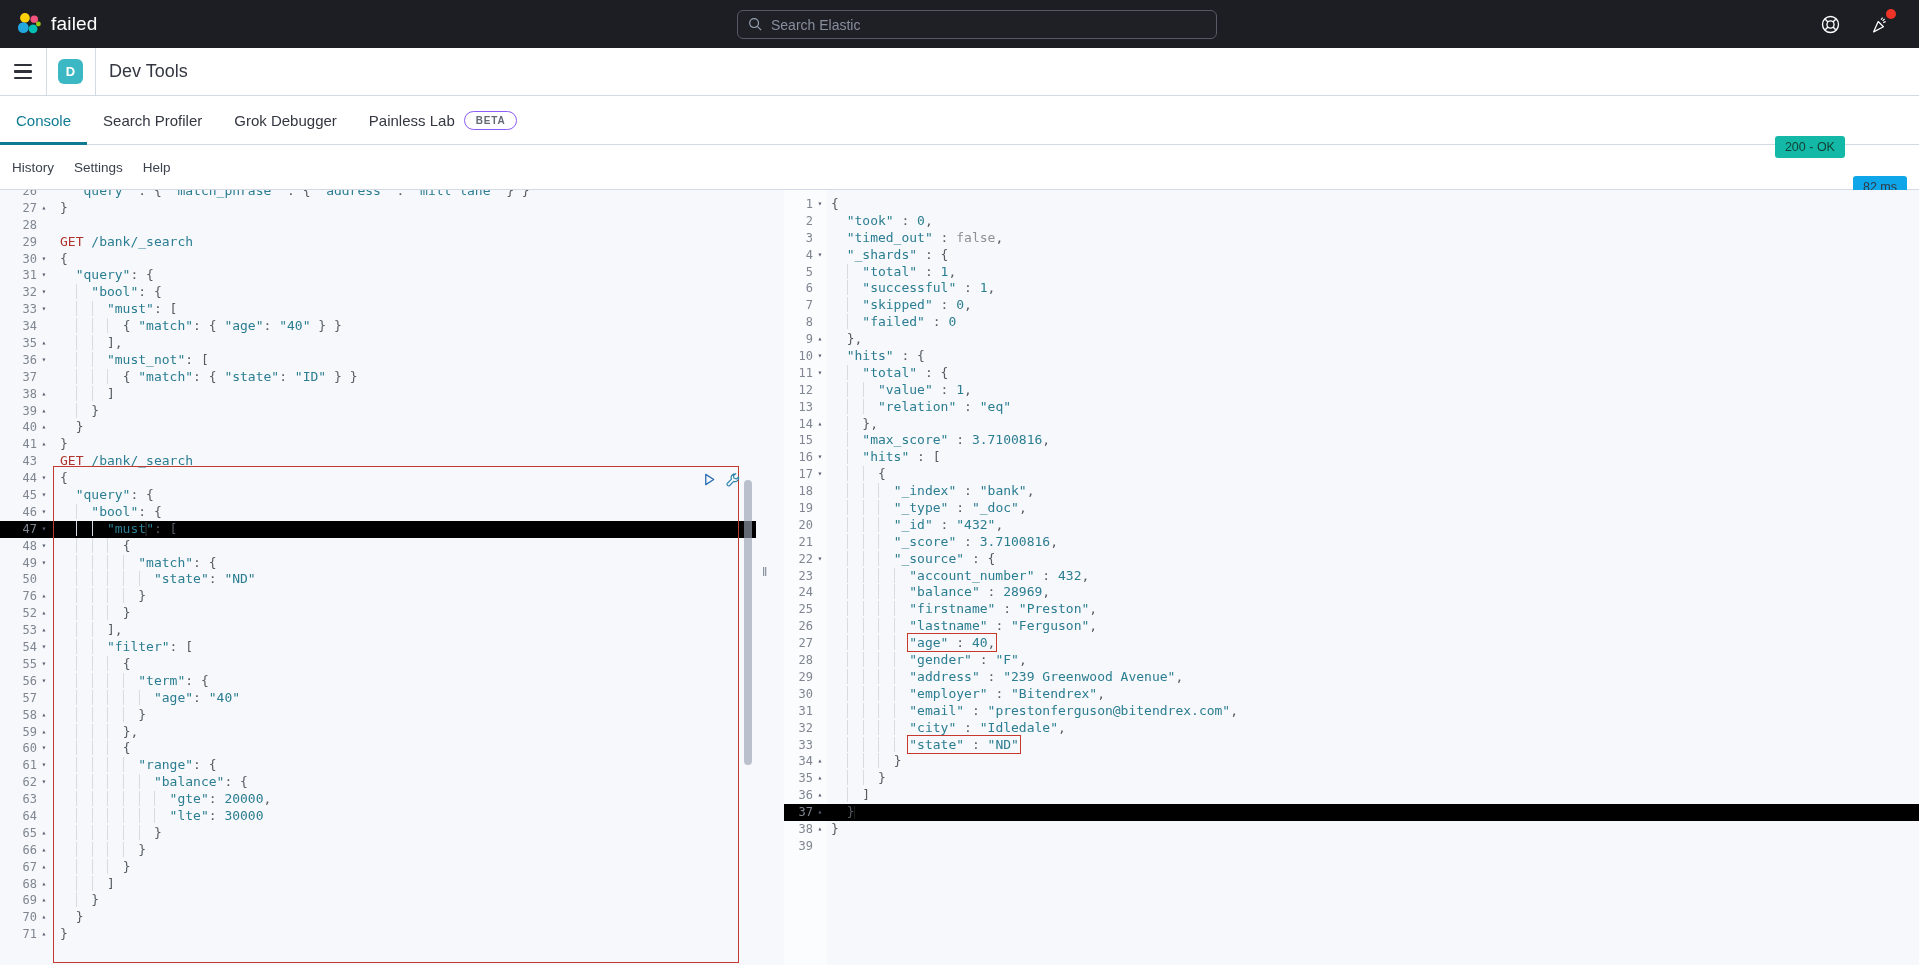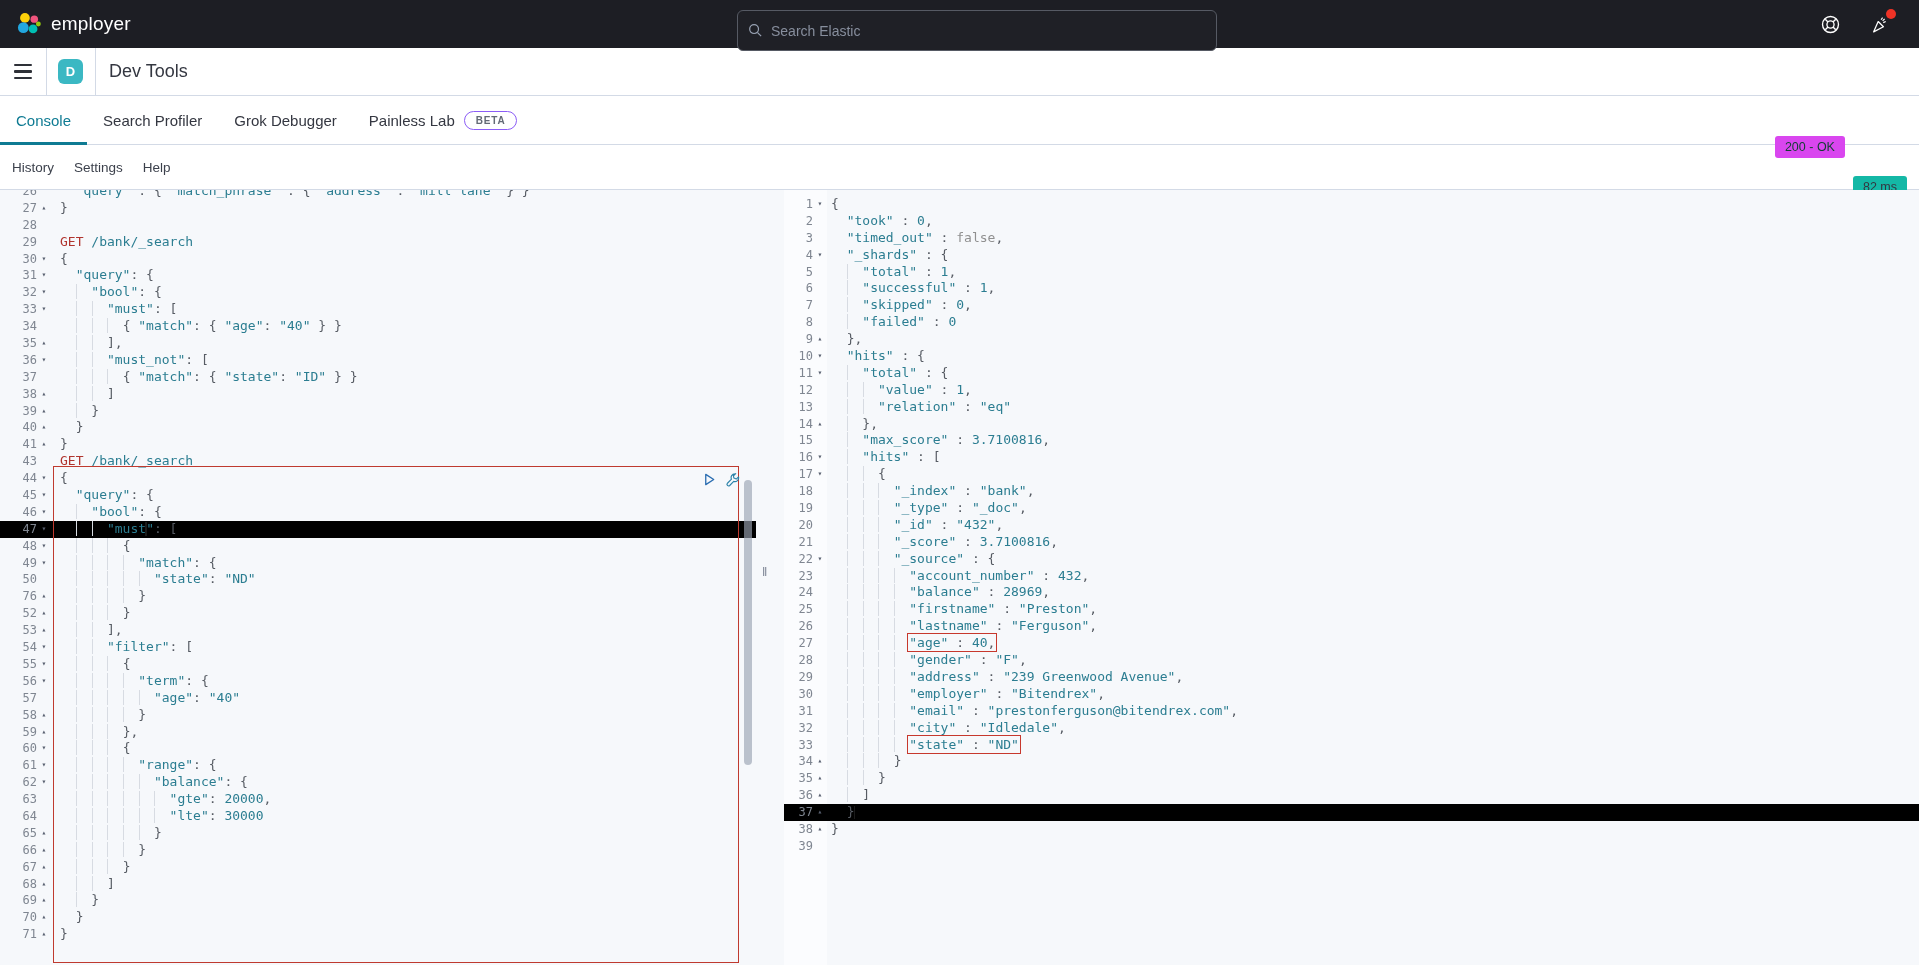--- a/index.html
+++ b/index.html
@@ -3,21 +3,21 @@
 <meta charset="utf-8">
 <style>
   *{margin:0;padding:0;box-sizing:border-box}
   html,body{width:1919px;height:965px;overflow:hidden;background:#fff;
     font-family:"Liberation Sans",sans-serif;}
 
   
   .topbar{height:48px;background:#1d1e24;display:flex;align-items:center;
     position:relative;padding:0 16px;}
   .brand{color:#fff;font-size:19px;margin-left:9px;letter-spacing:.2px;}
-  .searchbox{position:absolute;left:737px;top:10px;width:480px;height:41px;
+  .searchbox{position:absolute;left:737px;top:10px;width:480px;height:29px;
     border:1px solid #565a64;border-radius:6px;background:#1f2026;
     display:flex;align-items:center;padding:0 10px;gap:8px;}
   .searchbox input{flex:1;background:transparent;border:none;outline:none;
     color:#d4dae5;font-size:14px;font-family:"Liberation Sans",sans-serif;}
   .searchbox input::placeholder{color:#878e9d;}
   .top-icons{margin-left:auto;display:flex;align-items:center;gap:28px;padding-right:12px;}
   .icon-btn{position:relative;width:22px;height:22px;display:flex;
     align-items:center;justify-content:center;cursor:pointer;}
   .dot{position:absolute;top:-4px;right:-5px;width:10px;height:10px;border-radius:50%;background:#ef3326;}
 
@@ -41,22 +41,22 @@
   .tab.active::after{content:"";position:absolute;left:0;right:0;bottom:-1px;height:3px;background:#0f7b93;}
   .beta{border:1px solid #8b5cf6;border-radius:12px;padding:3px 11px;font-size:10px;
     font-weight:bold;color:#636a76;letter-spacing:.8px;}
 
   
   .toolbarrow{height:45px;border-bottom:1px solid #d3dae6;display:flex;
     align-items:center;padding:0 12px;gap:12px;}
   .tlink{font-size:13.5px;color:#3c414c;cursor:pointer;}
   .badges{margin-left:auto;display:flex;gap:8px;}
   .badge{height:22px;display:flex;align-items:center;padding:0 10px;border-radius:3px;font-size:12.5px;}
-  .badge.ok{background:#d946ef;color:#123f33;}
-  .badge.ms{background:#14b8a6;color:#343741;margin-top:40px;}
+  .badge.ok{background:#14b8a6;color:#123f33;}
+  .badge.ms{background:#0ea5e9;color:#343741;margin-top:40px;}
 
   
   .editors{display:flex;height:775px;background:#f6f8fb;position:relative;}
   .pane{position:relative;overflow:hidden;}
   #pane-left{width:756px;}
   .divider{width:28px;position:relative;}
   .splitter{position:absolute;left:6px;top:374px;color:#7d8594;font-size:13px;cursor:col-resize;}
   #pane-right{flex:1;}
   .rgutter-bg{position:absolute;left:0;top:0;width:43px;height:100%;background:#fbfcfe;}
 
@@ -96,21 +96,21 @@
 <header class="topbar">
   <span style="display:flex;">
     <svg width="26" height="26" viewBox="0 0 32 32">
       <circle cx="11" cy="8.5" r="6" fill="#fed10a"></circle>
       <circle cx="22.5" cy="10" r="4.6" fill="#f0547d"></circle>
       <circle cx="9" cy="20.5" r="6.6" fill="#22a7df"></circle>
       <circle cx="21" cy="22" r="5.4" fill="#00bfb3"></circle>
       <circle cx="27.5" cy="16" r="3" fill="#93c90e"></circle>
     </svg>
   </span>
-  <span class="brand">employer</span>
+  <span class="brand">failed</span>
 
   <div class="searchbox">
     <span style="display:flex;">
       <svg width="15" height="15" viewBox="0 0 16 16">
         <circle cx="6.5" cy="6.5" r="4.7" fill="none" stroke="#98a2b3" stroke-width="1.3"></circle>
         <line x1="10.2" y1="10.2" x2="14" y2="14" stroke="#98a2b3" stroke-width="1.3"></line>
       </svg>
     </span>
     <input type="text" placeholder="Search Elastic" style="">
   </div>

